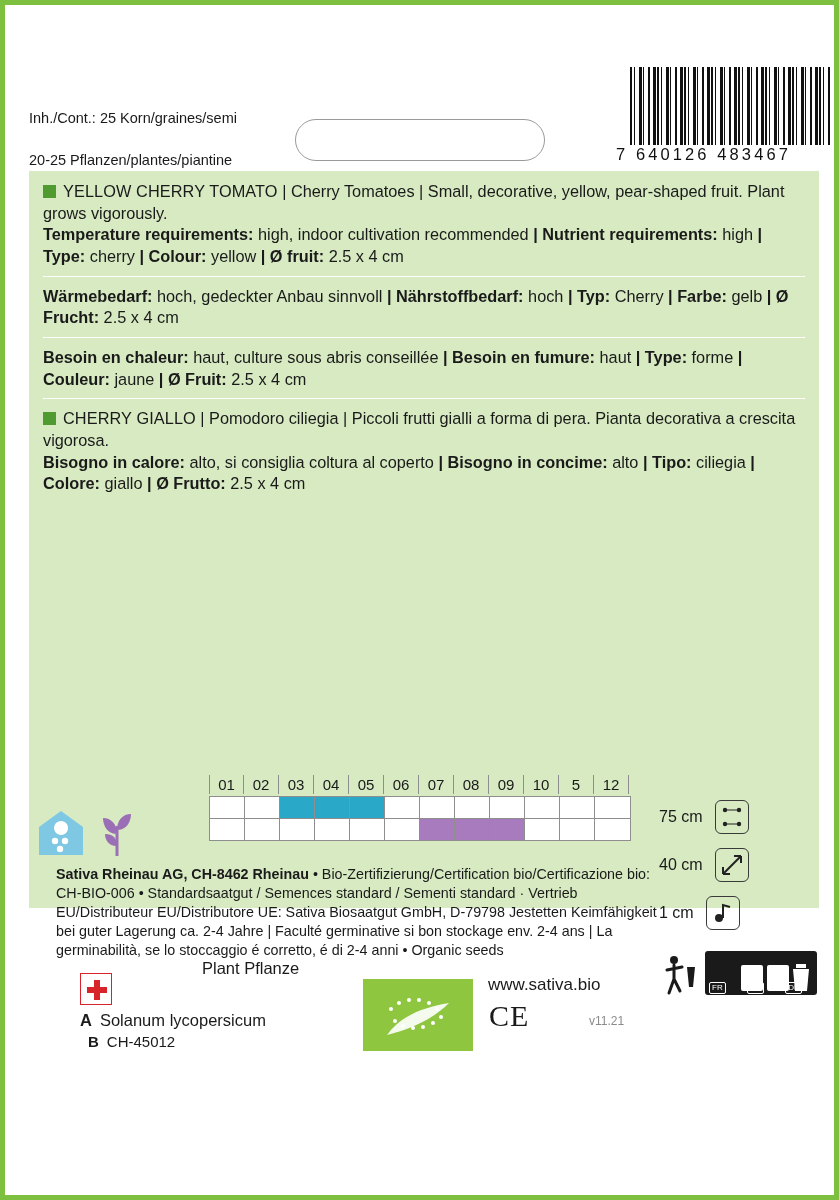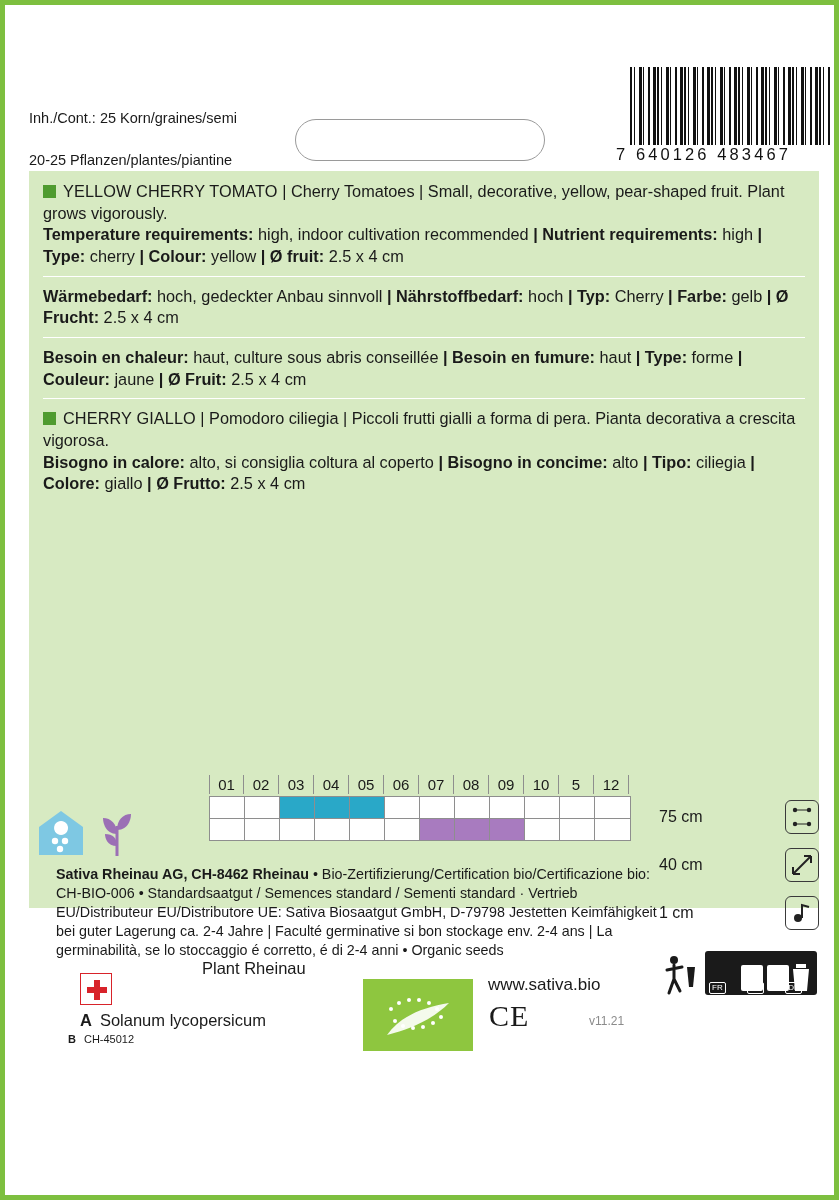--- a/index.html
+++ b/index.html
@@ -157,21 +157,21 @@
 
   
   .measures {
     position: absolute;
     right: 0; top: 22px;
     width: 160px;
   }
   .m-row {
     display: flex;
     align-items: center;
-    justify-content: space-between;
+    justify-content: flex-start;
     gap: 12px;
     height: 48px;
   }
   .m-label { font-size: 16px; color:#1a1a1a; }
   .m-box {
     width: 34px; height: 34px;
     border: 1.6px solid #3a3a3a;
     border-radius: 6px;
     position: relative;
   }
@@ -210,22 +210,22 @@
   .pp-title {
     position: absolute;
     left: 146px; top: 0;
     font-size: 16.5px;
   }
   .pp-a {
     position: absolute; left: 24px; top: 52px;
     font-size: 16.5px;
   }
   .pp-b {
-    position: absolute; left: 12px; top: 74px;
-    font-size: 11px;
+    position: absolute; left: 32px; top: 74px;
+    font-size: 15px;
   }
   .pp-a b, .pp-b b { font-weight: bold; margin-right: 8px; }
 
   
   .euleaf {
     position: absolute;
     left: 334px; top: 208px;
     width: 110px; height: 72px;
     background: #8ec63f;
   }
@@ -437,21 +437,21 @@
           </span>
         </div>
       </div>
 
       <div class="addr">
         <b>Sativa Rheinau AG, CH-8462 Rheinau</b><span> • Bio-Zertifizierung/Certification bio/Certificazione bio: CH-BIO-006 • Standardsaatgut / Semences standard / Sementi standard · Vertrieb EU/Distributeur EU/Distributore UE: Sativa Biosaatgut GmbH, D-79798 Jestetten Keimfähigkeit bei guter Lagerung ca. 2-4 Jahre | Faculté germinative si bon stockage env. 2-4 ans | La germinabilità, se lo stoccaggio é corretto, é di 2-4 anni • Organic seeds</span>
       </div>
 
       <div class="pp">
         <span class="ch-flag"></span>
-        <div class="pp-title">Plant Rheinau</div>
+        <div class="pp-title">Plant Pflanze</div>
         <div class="pp-a"><b>A</b><span>Solanum lycopersicum</span></div>
         <div class="pp-b"><b>B</b><span>CH-45012</span></div>
       </div>
 
       <div class="euleaf">
         <svg width="110" height="72" viewBox="0 0 110 72">
           <g fill="#ffffff">
             <circle cx="28" cy="30" r="2"></circle>
               <circle cx="36" cy="24" r="2"></circle>
             <circle cx="46" cy="21" r="2"></circle>

